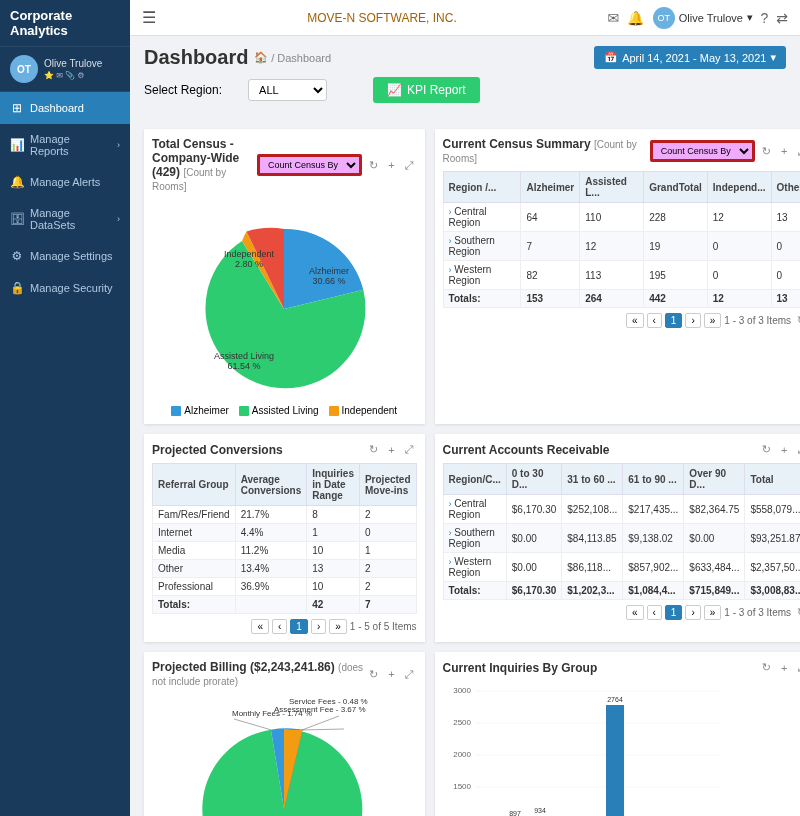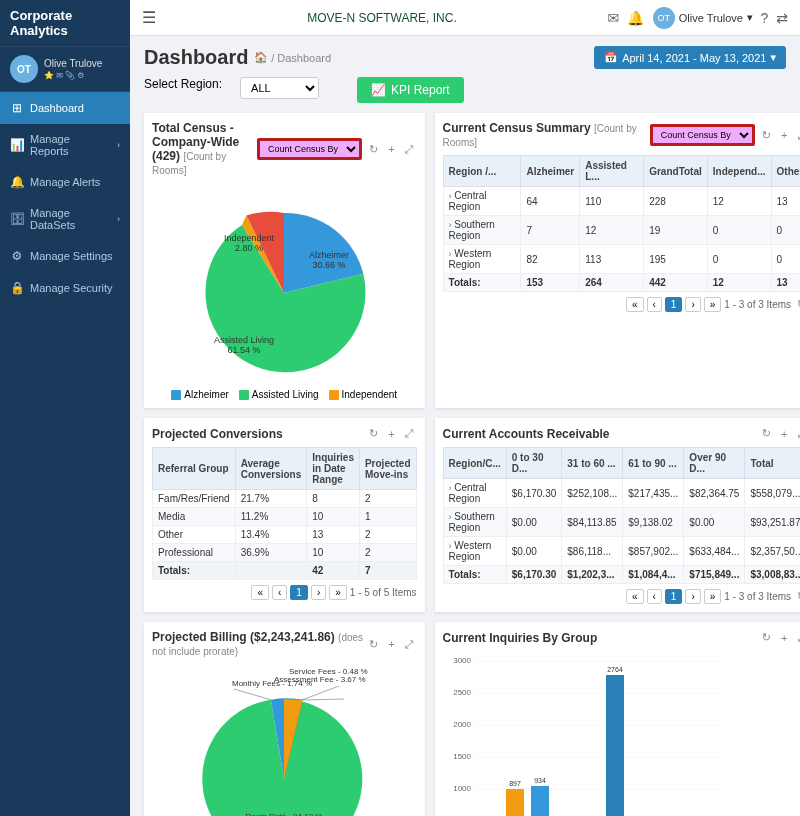--- a/index.html
+++ b/index.html
@@ -50,21 +50,21 @@
       height: 36px;
       display: flex;
       align-items: center;
       padding: 0 12px;
       border-bottom: 1px solid #dde;
       gap: 10px;
       font-size: 12px;
       flex-shrink: 0;
     }
     .topbar-hamburger { font-size: 16px; cursor: pointer; color: #555; }
-    .topbar-center { flex: 1; text-align: center; font-size: 12px; color: #14532d; font-weight: 500; }
+    .topbar-center { flex: 1; text-align: center; font-size: 12px; color: #a16207; font-weight: 500; }
     .topbar-right { display: flex; align-items: center; gap: 8px; }
     .topbar-icon { font-size: 14px; color: #666; cursor: pointer; }
     .topbar-user { display: flex; align-items: center; gap: 4px; font-size: 11px; color: #333; cursor: pointer; }
     .topbar-avatar { width: 22px; height: 22px; border-radius: 50%; background: #6ab0e0; display: flex; align-items: center; justify-content: center; color: #fff; font-size: 9px; }
 
     
     #main-wrapper { display: flex; flex-direction: column; flex: 1; overflow: hidden; }
     #page-content { flex: 1; overflow-y: auto; padding: 10px 14px; background: #f0f2f5; }
 
     
@@ -74,21 +74,21 @@
     }
     .page-title-row { display: flex; align-items: center; gap: 6px; }
     .page-title { font-size: 20px; font-weight: 600; color: #333; }
     .breadcrumb { font-size: 11px; color: #888; display: flex; align-items: center; gap: 3px; }
     .date-range-btn {
       background: #2980b9; color: #fff; border: none; padding: 5px 10px;
       border-radius: 3px; font-size: 11px; cursor: pointer; display: flex; align-items: center; gap: 4px;
     }
 
     
-    .region-row { display: flex; align-items: flex-start; gap: 18px; margin-bottom: 10px; }
+    .region-row { display: flex; align-items: center; gap: 26px; margin-bottom: 26px; }
     .region-select { padding: 3px 6px; border: 1px solid #ccc; border-radius: 3px; font-size: 11px; background: #fff; }
     .kpi-btn {
       background: #2ecc71; color: #fff; border: none; padding: 6px 14px;
       border-radius: 3px; font-size: 12px; cursor: pointer; display: flex; align-items: center; gap: 5px; margin-left: 20px;
     }
 
     
     .dashboard-grid {
       display: grid;
       grid-template-columns: 1fr 1fr;
@@ -373,20 +373,26 @@
             </tr>
           </thead>
           <tbody>
             <tr>
               <td>Fam/Res/Friend</td>
                 <td>21.7%</td>
                 <td>8</td>
                 <td>2</td>
             </tr>
             <tr>
+              <td>Internet</td>
+                <td>4.4%</td>
+                <td>1</td>
+                <td>0</td>
+            </tr>
+            <tr>
               <td>Media</td>
                 <td>11.2%</td>
                 <td>10</td>
                 <td>1</td>
             </tr>
             <tr>
               <td>Other</td>
                 <td>13.4%</td>
                 <td>13</td>
                 <td>2</td>

